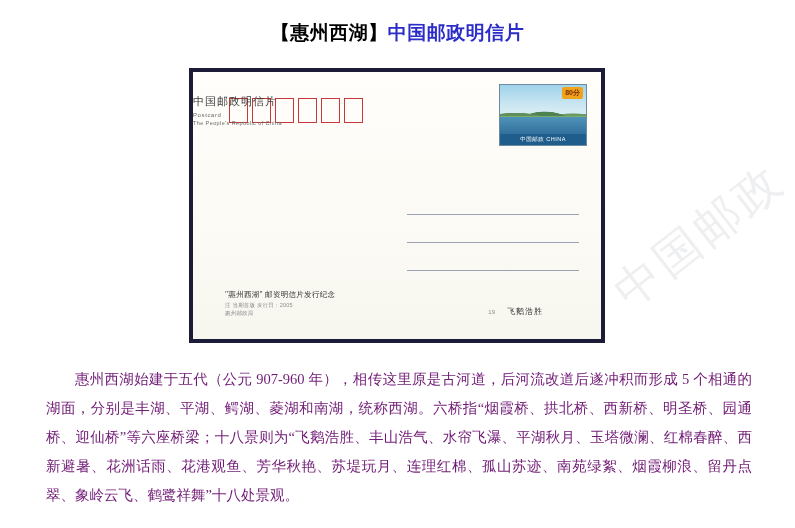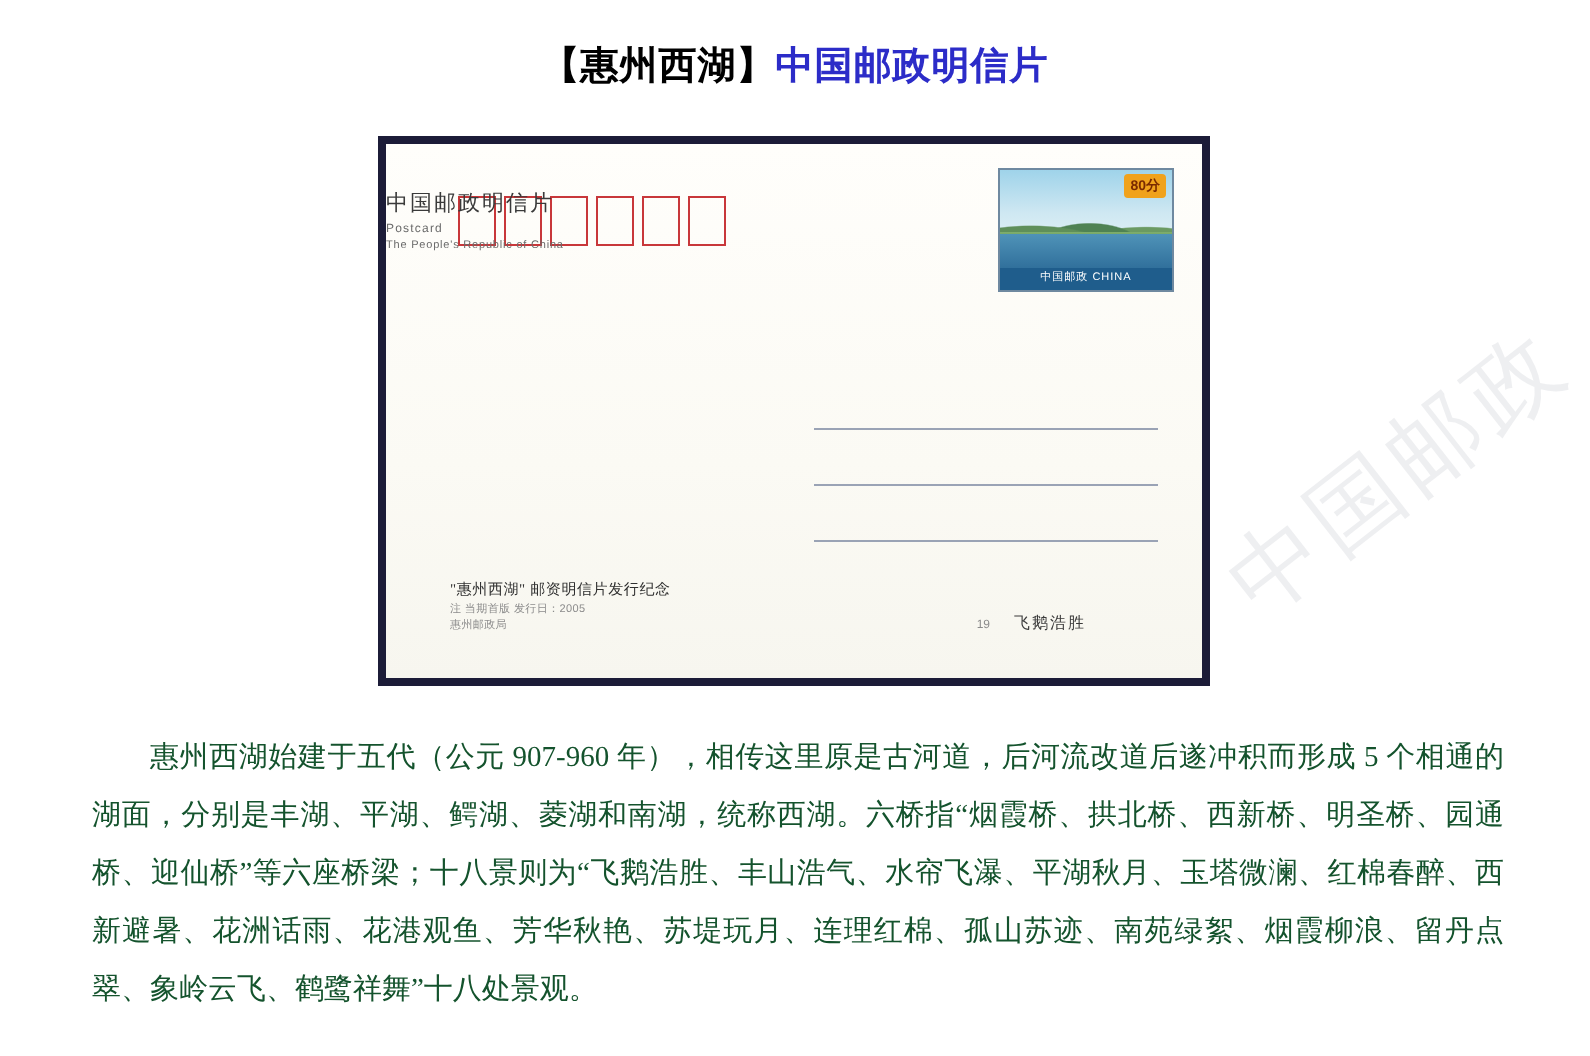--- a/index.html
+++ b/index.html
@@ -244,21 +244,21 @@
 
   
   .body-text {
     position: absolute;
     left: 46px;
     top: 365px;
     width: 706px;
     font-family: "Liberation Serif", serif;
     font-size: 14.5px;
     line-height: 29px;
-    color: #14532d;
+    color: #701a75;
     text-align: justify;
     text-indent: 2em;
   }
 </style>
 </head>
 <body>
 
 <div class="page">
 
   <div class="title">

